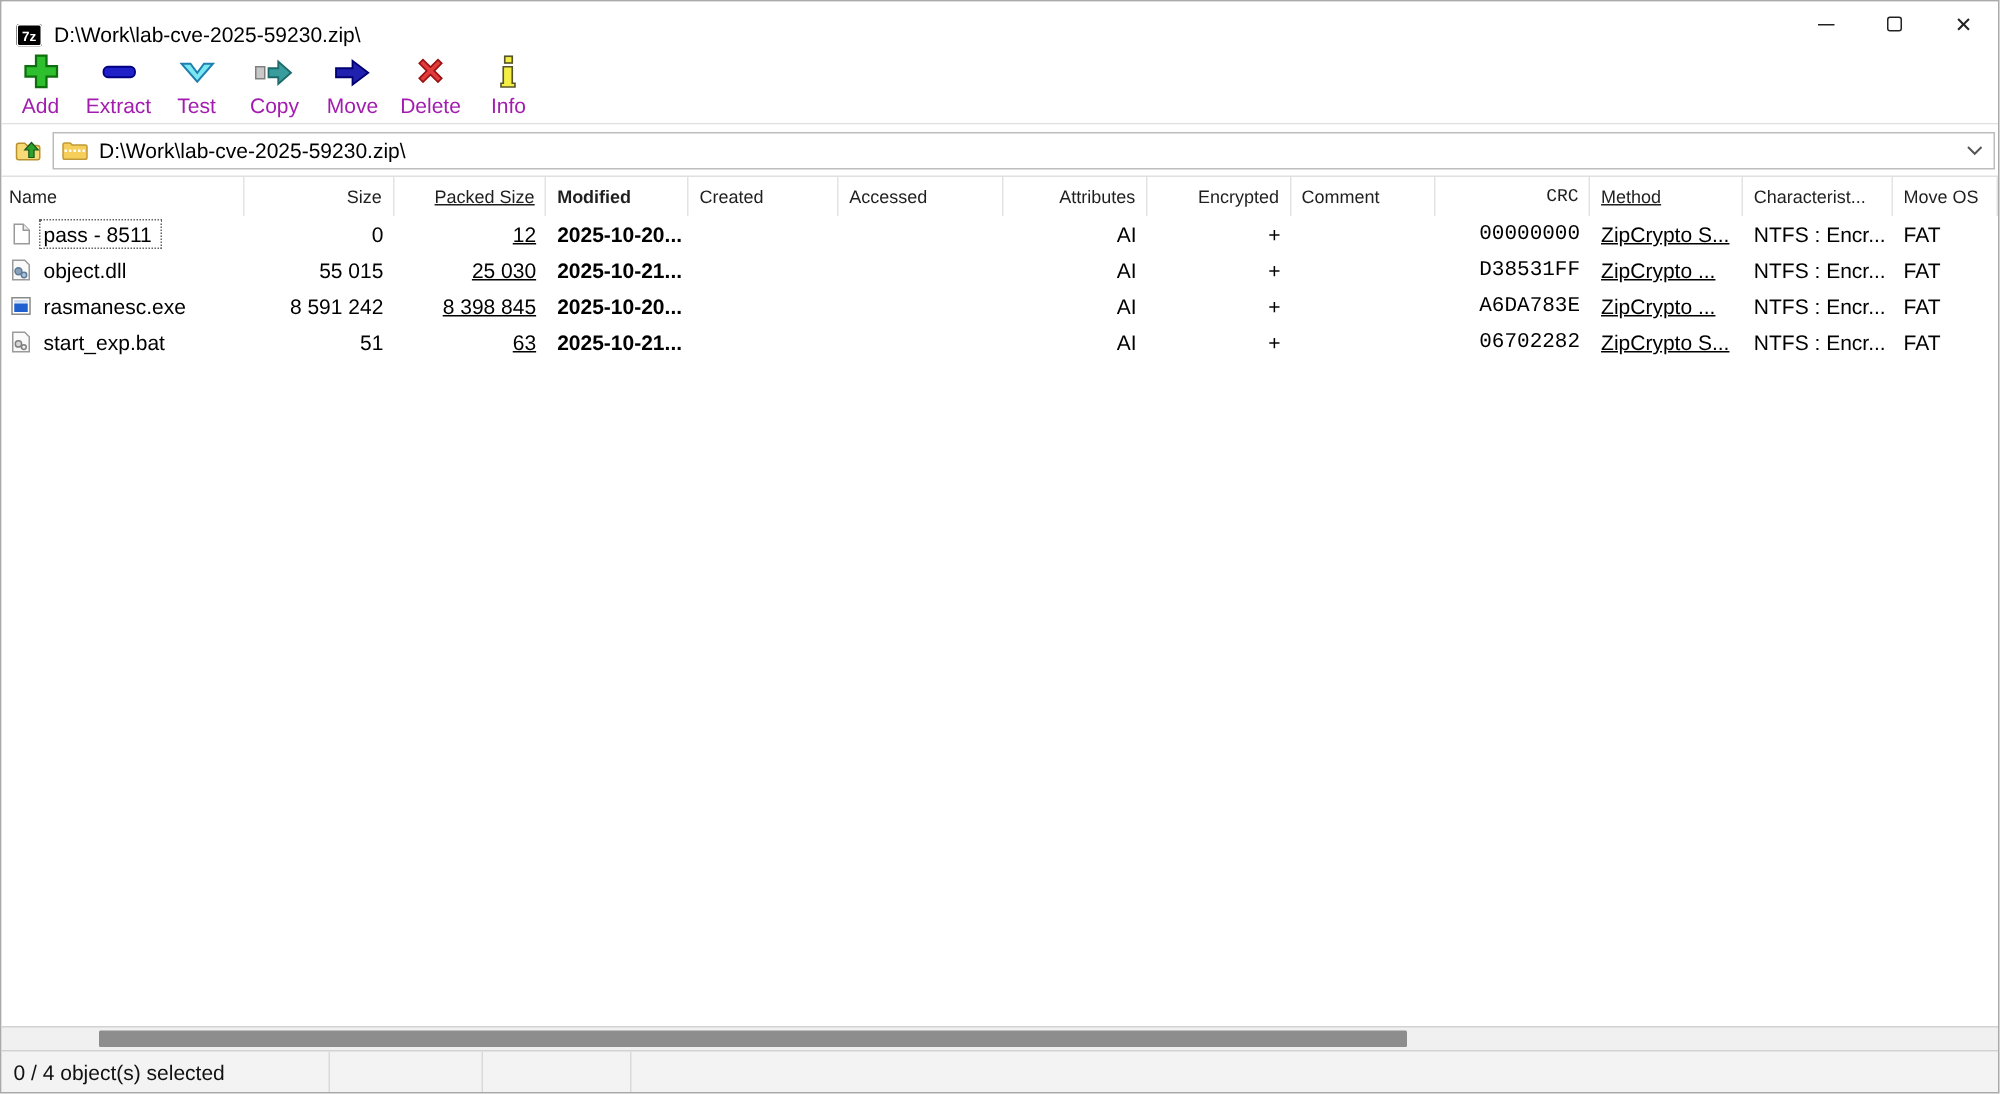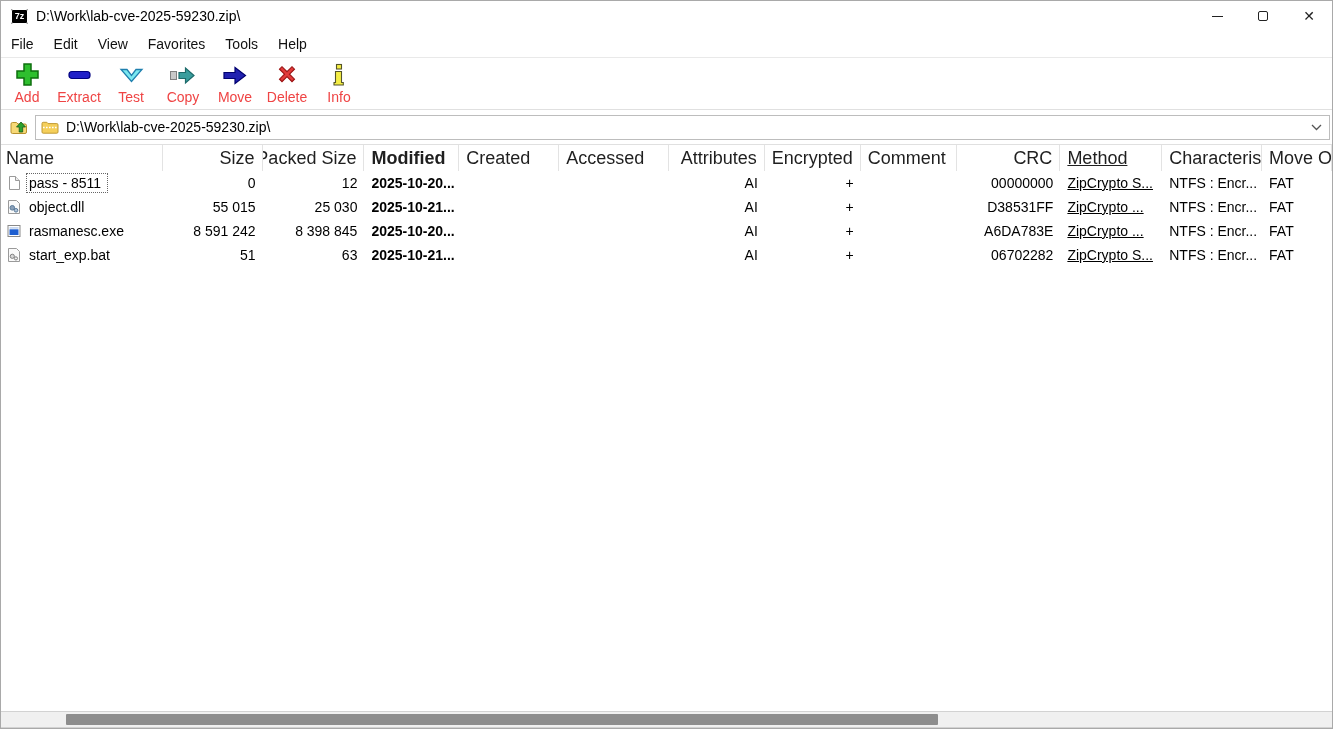--- a/index.html
+++ b/index.html
@@ -4,56 +4,56 @@
 <style>
   * { margin:0; padding:0; box-sizing:border-box; }
   html,body { background:#cfcfcf; }
   body { font-family:"Liberation Sans","DejaVu Sans",sans-serif; }
   .window{
     width:1333px; height:729px; background:#fff;
     border:1px solid #a9a9a9; display:flex; flex-direction:column;
     color:#1a1a1a; overflow:hidden; position:relative;
   }
   
-  .titlebar{ height:30px; flex:none; display:flex; align-items:center; background:#fff; }
+  .titlebar{ height:30px; flex:none; display:flex; align-items:flex-end; background:#fff; }
   .app-icon{ width:17px; height:15px; margin-left:10px; background:#000; color:#fff;
     font-size:9px; font-weight:bold; display:flex; align-items:center; justify-content:center;
     border-radius:2px; box-shadow:inset 0 0 0 1px #fff, inset 0 0 0 2px #000; letter-spacing:0; }
   .title-text{ margin-left:8px; font-size:14px; color:#000; }
   .win-controls{ margin-left:auto; display:flex; height:100%; }
   .win-btn{ width:46px; height:100%; display:flex; align-items:center; justify-content:center; cursor:default; }
   .glyph-min{ width:11px; height:1px; background:#222; }
   .glyph-max{ width:10px; height:10px; border:1.2px solid #222; border-radius:2px; }
   .glyph-close{ font-size:14px; color:#222; line-height:1; }
   
   .menubar{ height:27px; flex:none; display:flex; align-items:center; border-bottom:1px solid #e9e9e9; background:#fff; font-size:14px; }
   .menu-item{ padding:4px 10px; color:#111; }
   
   .toolbar{ height:52px; flex:none; display:flex; align-items:flex-start; border-bottom:1px solid #e0e0e0; background:#fff; padding-top:2px; }
-  .tb-btn{ width:52px; display:flex; flex-direction:column; align-items:center; font-size:14px; color:#ef4444; }
+  .tb-btn{ width:52px; display:flex; flex-direction:column; align-items:center; font-size:14px; color:#a21caf; }
   .tb-btn svg{ width:30px; height:30px; display:block; }
   .tb-label{ margin-top:-1px; }
   
   .addressbar{ height:34px; flex:none; display:flex; align-items:center; background:#fff; padding:0 2px 0 5px; }
   .up-btn{ width:26px; height:26px; display:flex; align-items:center; justify-content:center; }
   .combo{ flex:1; height:25px; border:1px solid #bdbdbd; margin-left:3px; display:flex; align-items:center; background:#fff; }
   .combo .zipicon{ margin-left:5px; display:flex; }
   .combo .path{ margin-left:7px; font-size:14px; color:#000; white-space:nowrap; overflow:hidden; flex:1; }
   .combo .chev{ width:26px; display:flex; justify-content:center; color:#555; }
   
   .list{ flex:1; display:flex; flex-direction:column; border-top:1px solid #e0e0e0; background:#fff; overflow:hidden; }
-  .lheader{ height:26px; flex:none; display:flex; font-size:18px; color:#1f1f1f; }
+  .lheader{ height:26px; flex:none; display:flex; font-size:12px; color:#1f1f1f; }
   .lheader .cell{ border-right:1px solid #e3e3e3; display:flex; align-items:center; }
   .lrow{ height:24px; flex:none; display:flex; font-size:14px; color:#000; }
   .cell{ padding:0 7px; white-space:nowrap; overflow:hidden; display:flex; align-items:center; }
   .cell.r{ justify-content:flex-end; }
   .c0{ width:162px; padding-left:5px; }
-  .c1{ width:100px; } .c2{ width:102px; } .c3{ width:95px;font-weight:bold; } .c4{ width:100px; }
+  .c1{ width:100px; } .c2{ width:102px;text-decoration:underline; } .c3{ width:95px;font-weight:bold; } .c4{ width:100px; }
   .c5{ width:110px; } .c6{ width:96px; } .c7{ width:96px; } .c8{ width:96px; }
-  .c9{ width:104px; } .c10{ width:102px;text-decoration:underline; } .c11{ width:100px; } .c12{ width:70px; }
+  .c9{ width:104px;font-family:Liberation Mono, monospace; } .c10{ width:102px;text-decoration:underline; } .c11{ width:100px; } .c12{ width:70px; }
   .ficon{ width:16px; height:16px; flex:none; display:flex; margin-right:5px; }
   .ficon svg{ width:16px; height:16px; }
   .fname{ padding:1px 6px 1px 2px; }
   .fname.focused{ outline:1px dotted #666; outline-offset:0; }
   .lfill{ flex:1; background:#fff; }
   
   .hscroll{ height:17px; flex:none; background:#f0f0f0; border-top:1px solid #d2d2d2; border-bottom:1px solid #d2d2d2; position:relative; }
   .hthumb{ position:absolute; left:65px; width:872px; top:2px; height:11px; background:#8d8d8d; border-radius:1px; }
   
   .statusbar{ height:27px; flex:none; background:#f3f3f3; display:flex; font-size:14px; color:#111; }
@@ -75,28 +75,20 @@
         </div>
       <div class="win-btn">
           <span class="glyph-max"></span>
         </div>
       <div class="win-btn">
           <span class="glyph-close">✕</span>
         </div>
     </div>
   </div>
 
-  <div class="menubar">
-    <span class="menu-item">File</span>
-    <span class="menu-item">Edit</span>
-    <span class="menu-item">View</span>
-    <span class="menu-item">Favorites</span>
-    <span class="menu-item">Tools</span>
-    <span class="menu-item">Help</span>
-  </div>
 
   <div class="toolbar">
     <div class="tb-btn">
       <svg viewBox="0 0 30 30">
         <polygon points="12,4 19,4 19,11 26,11 26,18 19,18 19,25 12,25 12,18 5,18 5,11 12,11" fill="#2ebf2e" stroke="#0e6f0e" stroke-width="1.5"></polygon>
       </svg>
       <span class="tb-label">Add</span>
     </div>
     <div class="tb-btn">
       <svg viewBox="0 0 30 30">
@@ -277,14 +269,20 @@
       <div class="cell c12">FAT</div>
     </div>
 
     <div class="lfill"></div>
   </div>
 
   <div class="hscroll">
     <div class="hthumb"></div>
   </div>
 
+  <div class="statusbar">
+    <div class="sb-sec sb-0">0 / 4 object(s) selected</div>
+    <div class="sb-sec sb-1"></div>
+    <div class="sb-sec sb-2"></div>
+    <div class="sb-sec sb-3"></div>
+  </div>
 
 </div>
 
 </body></html>

